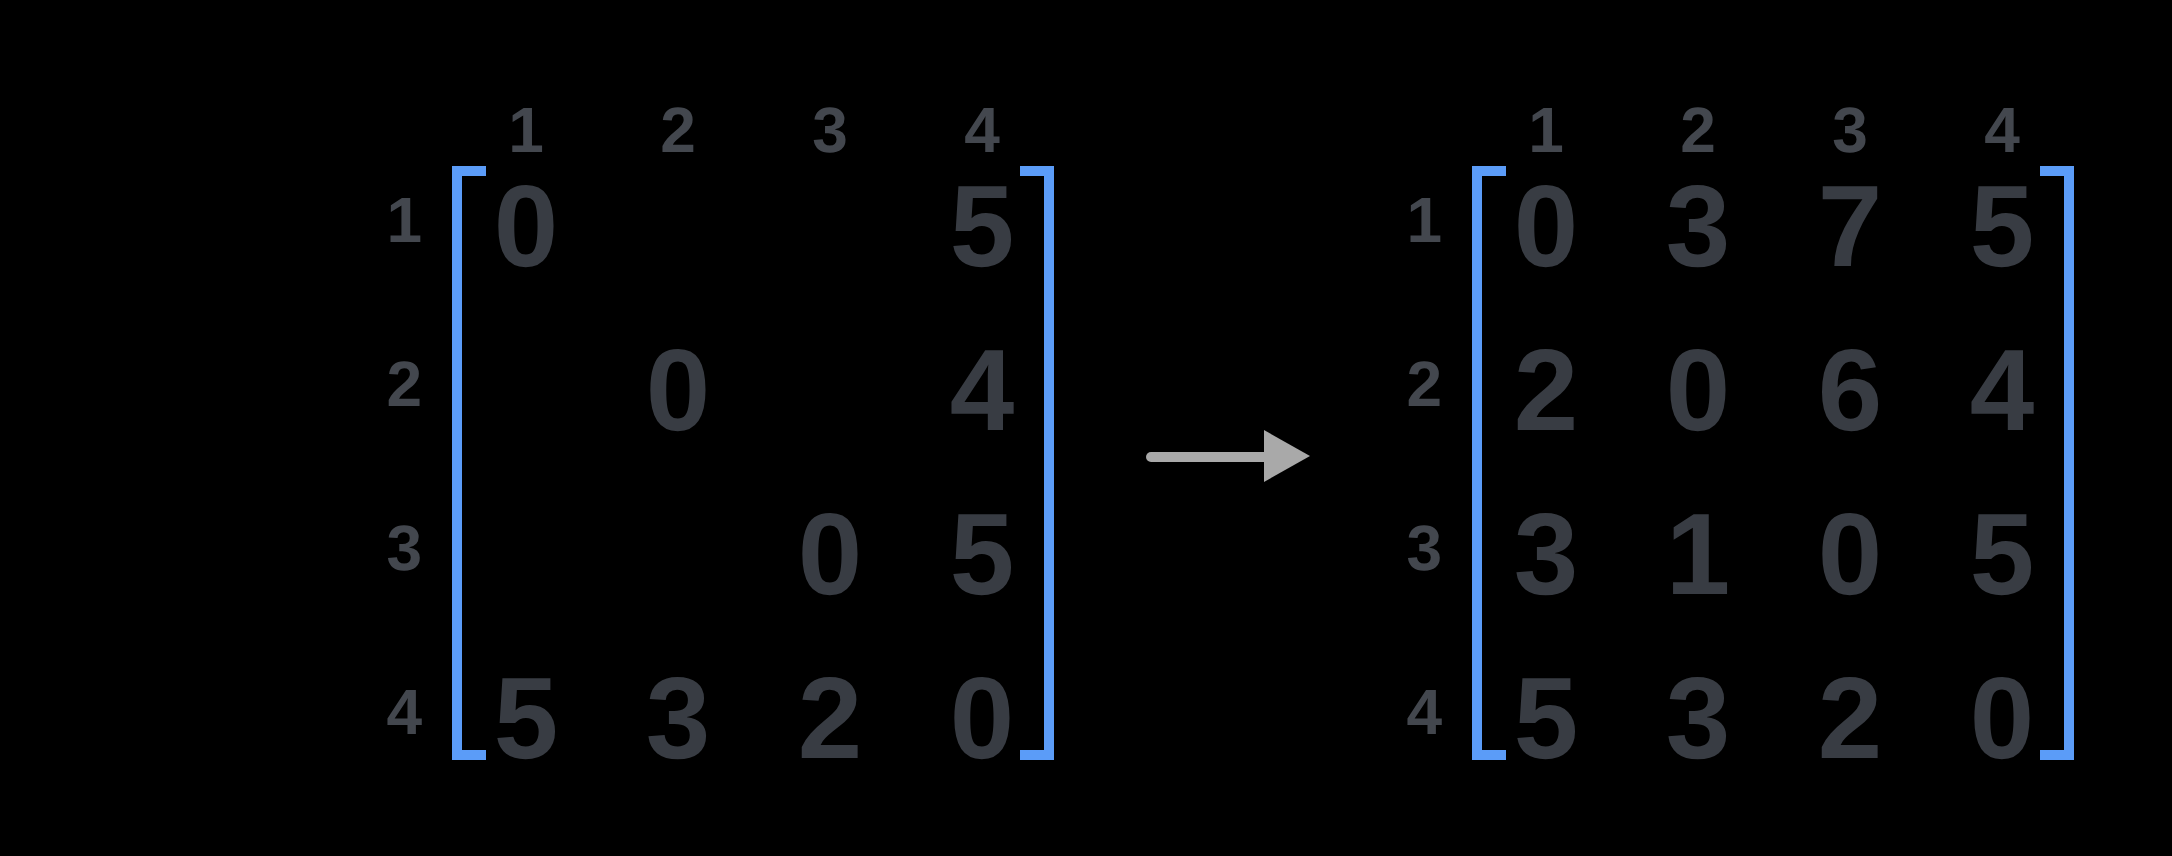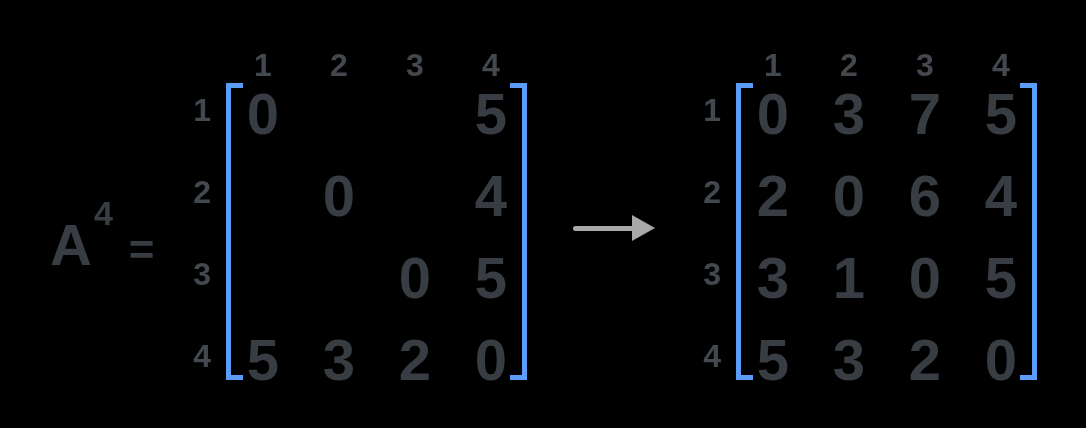--- a/index.html
+++ b/index.html
@@ -112,21 +112,20 @@
     border-left: 23px solid var(--arrow, #a9a9a9);
     border-top: 13px solid transparent;
     border-bottom: 13px solid transparent;
   }
 </style>
 </head>
 <body style="--background: #000000; --entry-text: #383c43; --header-text: #43474e; --bracket: #5b9cf8; --arrow: #a9a9a9;">
 
 <div class="canvas">
 
-  <div class="eq-label"><span>A</span><sup>4</sup><span class="eq">=</span></div>
 
   <div class="matrix matrix-left">
     <div class="bracket bracket-l"></div>
     <div class="bracket bracket-r"></div>
     <div class="grid">
         <div class="cell corner"></div>
         <div class="cell col-header">1</div>
         <div class="cell col-header">2</div>
         <div class="cell col-header">3</div>
         <div class="cell col-header">4</div>

